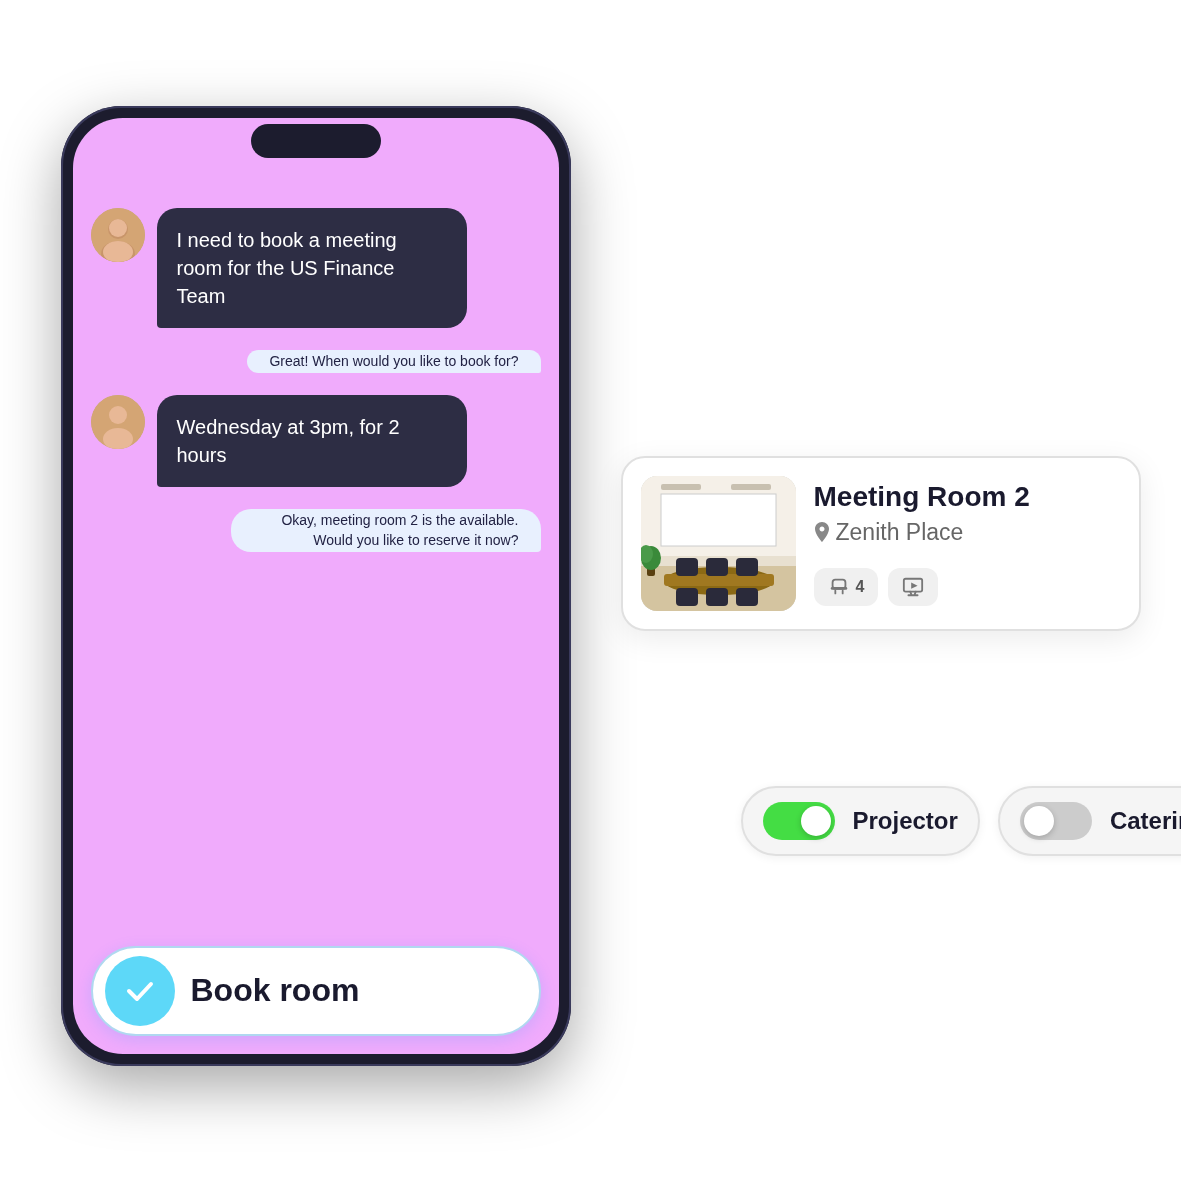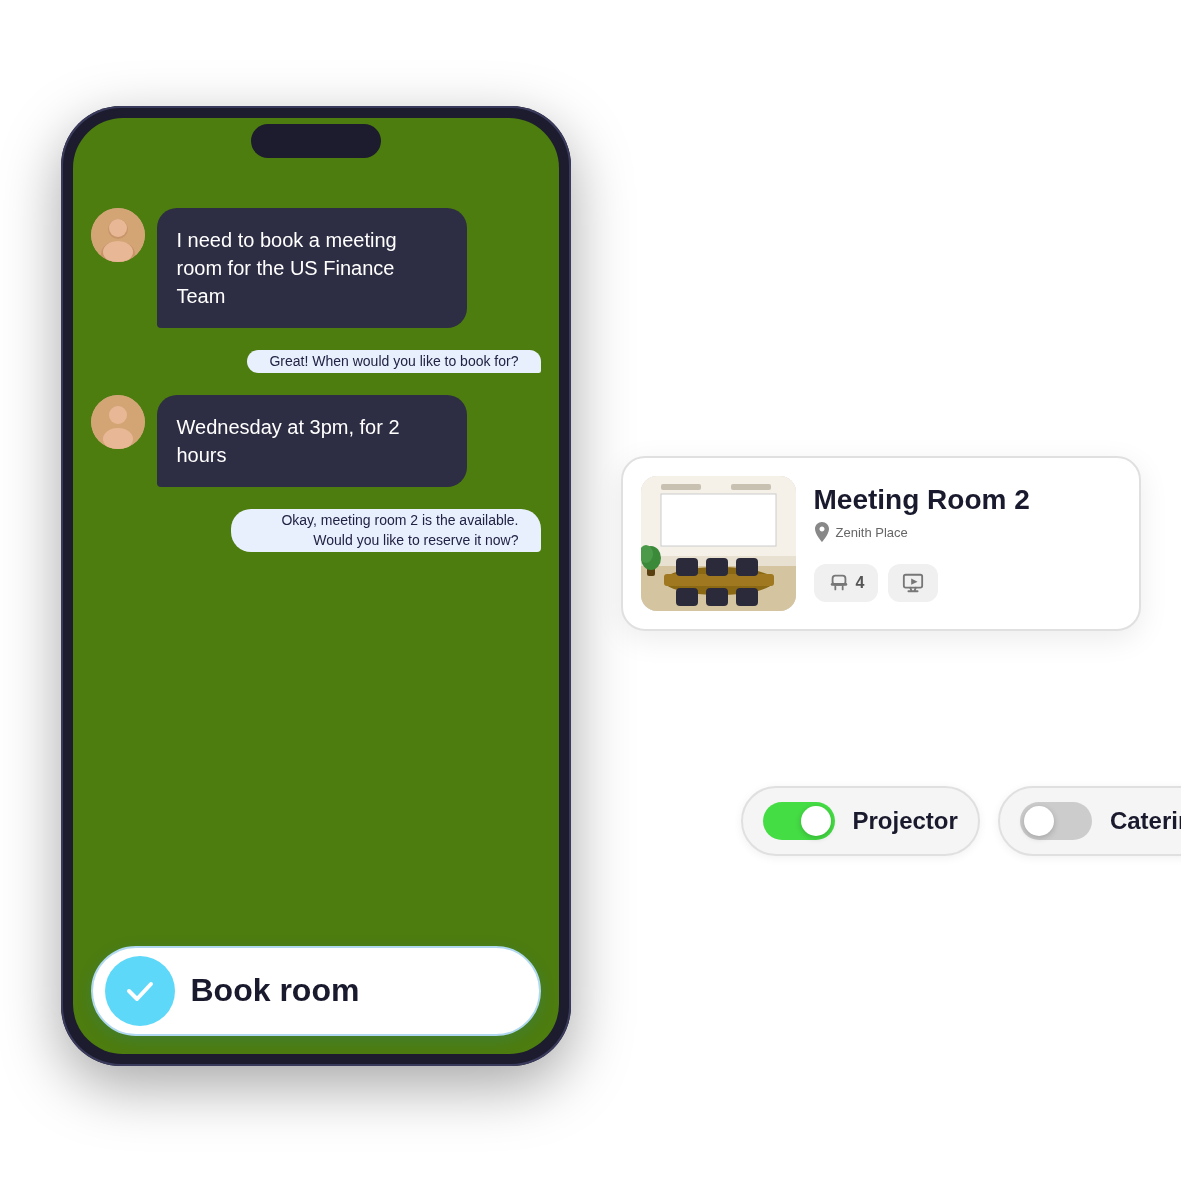--- a/index.html
+++ b/index.html
@@ -27,21 +27,21 @@
       top: 40px;
       width: 510px;
       height: 960px;
       background: #1c1c2e;
       border-radius: 60px;
       box-shadow: 0 20px 60px rgba(0,0,0,0.35), inset 0 0 0 2px #3a3a5c;
     }
     .phone-inner {
       position: absolute;
       top: 12px; left: 12px; right: 12px; bottom: 12px;
-      background: #4d7c0f;
+      background: #f0abfc;
       border-radius: 50px;
       overflow: hidden;
     }
     .phone-notch {
       position: absolute;
       top: 18px;
       left: 50%;
       transform: translateX(-50%);
       width: 130px;
       height: 34px;
@@ -177,21 +177,21 @@
       font-size: 28px;
       font-weight: 700;
       color: #1a1a2e;
       margin-bottom: 6px;
     }
     .room-location {
       display: flex;
       align-items: center;
       gap: 6px;
       color: #666;
-      font-size: 13px;
+      font-size: 23px;
       margin-bottom: 22px;
     }
     .room-badges {
       display: flex;
       gap: 10px;
     }
     .room-badge {
       background: #f0f0f0;
       border-radius: 12px;
       padding: 8px 14px;

